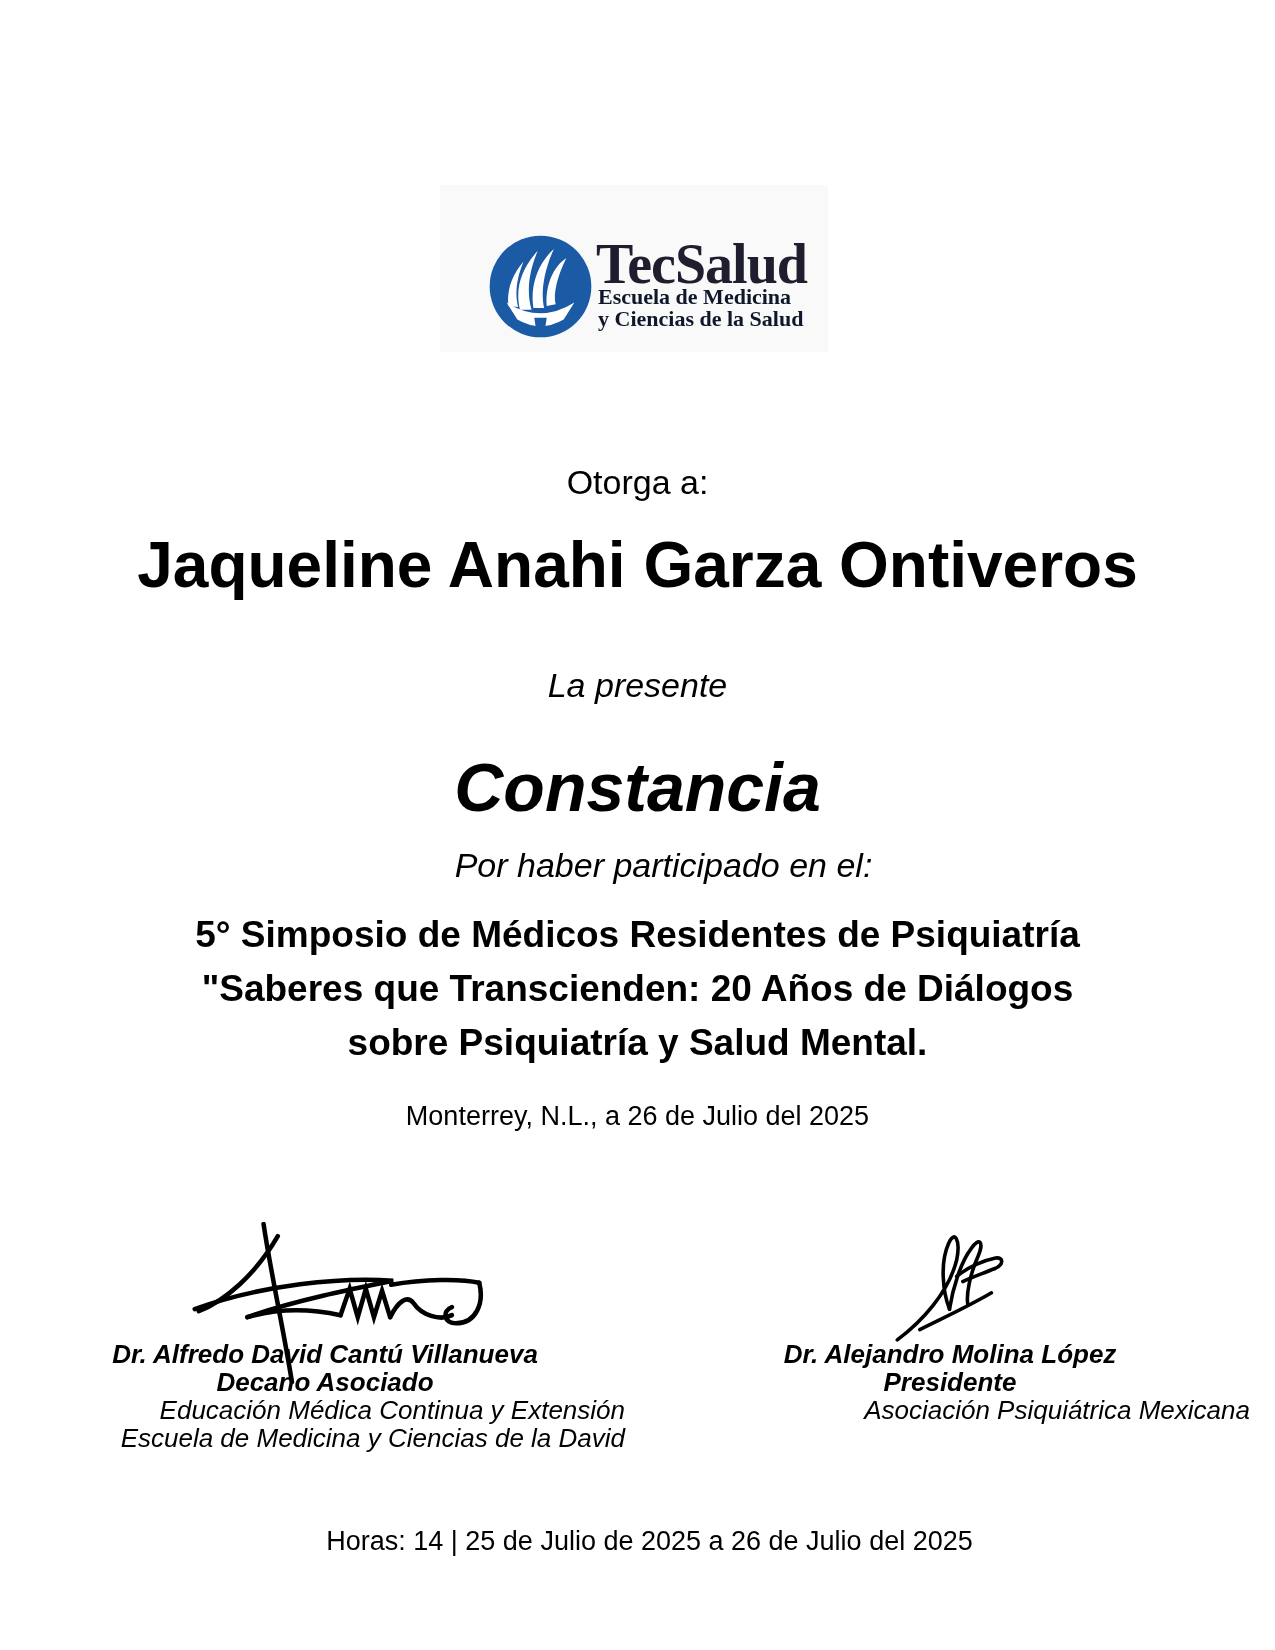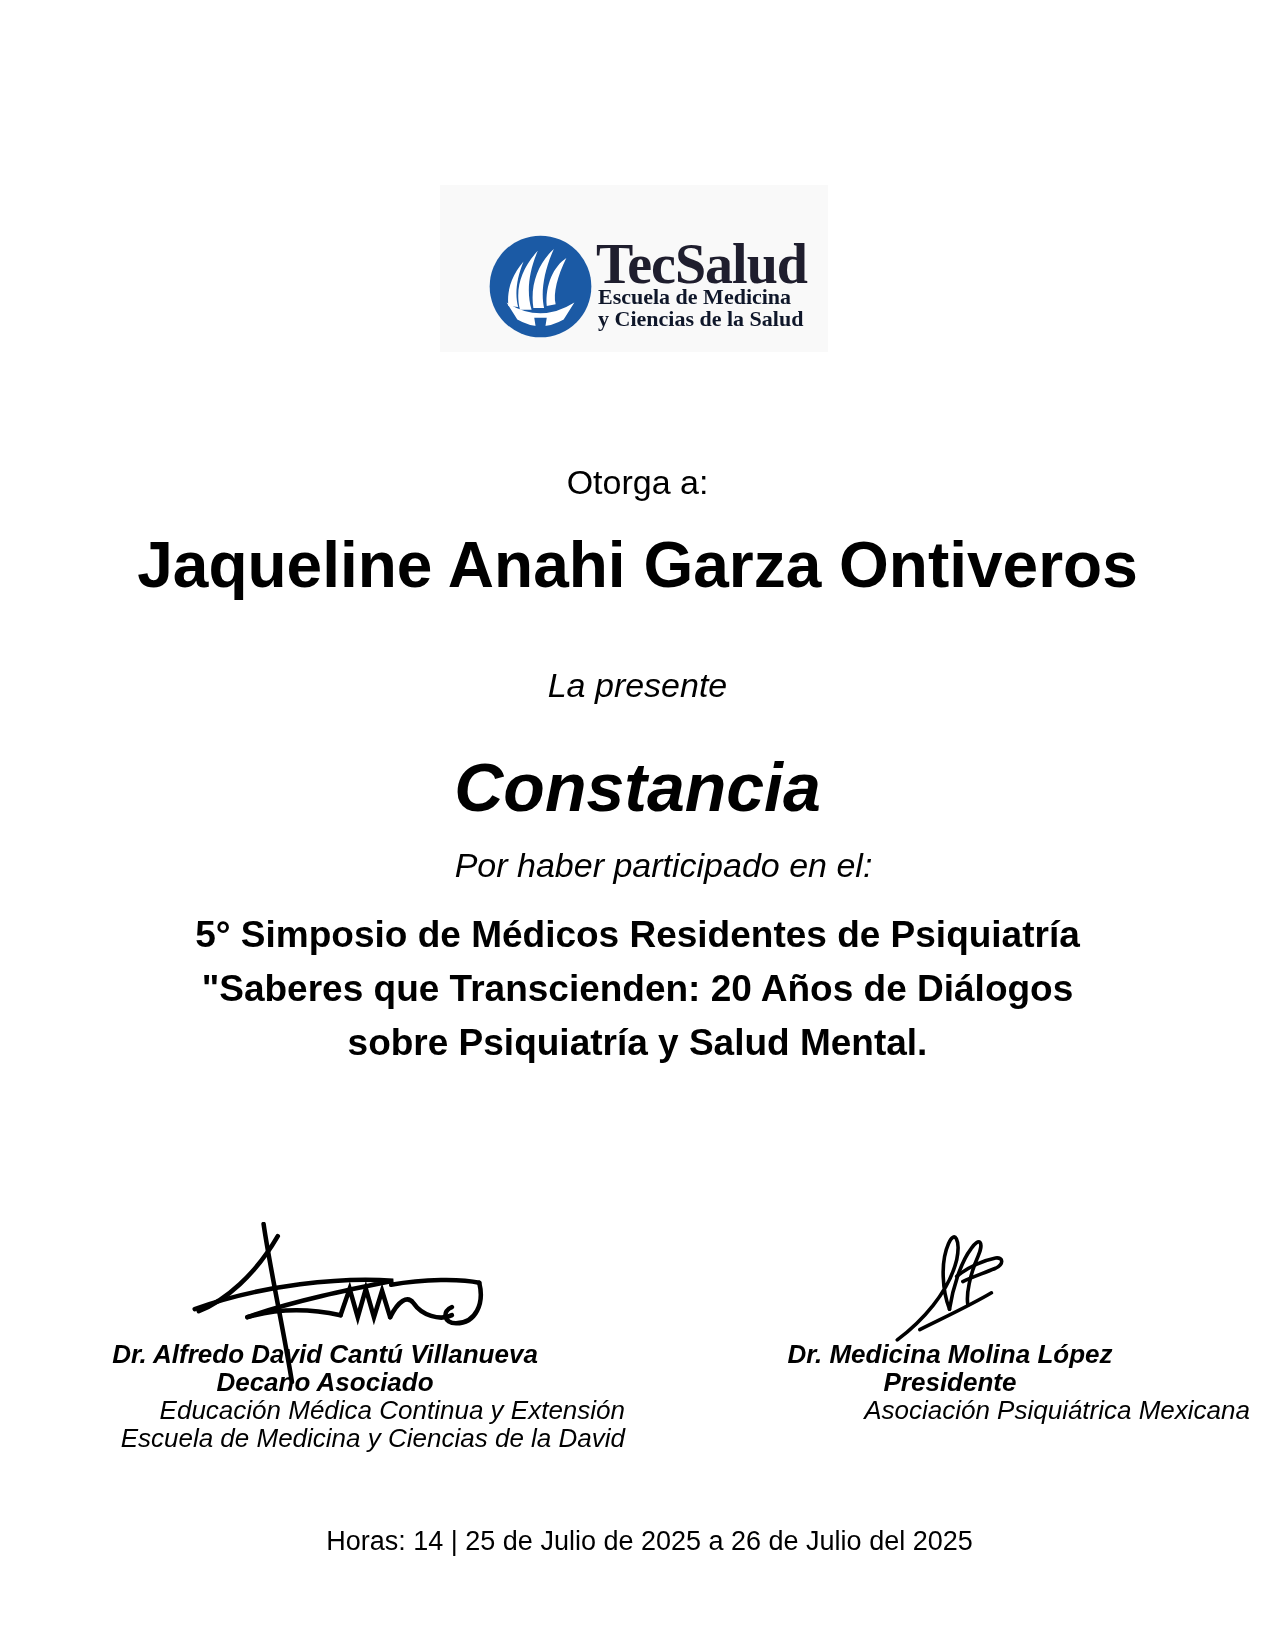--- a/index.html
+++ b/index.html
@@ -86,20 +86,21 @@
   <div class="abs centered doc-title">Constancia</div>
 
   <div class="abs centered particip">Por haber participado en el:</div>
 
   <div class="abs centered event-title">
     <div>5° Simposio de Médicos Residentes de Psiquiatría</div>
     <div>"Saberes que Transcienden: 20 Años de Diálogos</div>
     <div>sobre Psiquiatría y Salud Mental.</div>
   </div>
 
+  <div class="abs centered place-date">Monterrey, N.L., a 26 de Julio del 2025</div>
 
   <svg class="abs sig-scribble-left" viewBox="0 0 290 160" fill="none" stroke="#000" stroke-width="4.5" stroke-linecap="round">
     <path d="M72,2 C78,44 92,108 100,158"></path>
     <path d="M86,14 C64,52 34,78 8,88"></path>
     <path d="M4,86 C70,62 150,54 200,58 C160,66 100,78 56,94"></path>
     <path d="M56,94 C90,84 120,86 148,92"></path>
     <path d="M148,92 L157,66 L165,94 L173,66 L181,94 L189,68 L197,94"></path>
     <path d="M197,94 C205,78 214,72 220,80 C228,92 246,98 258,92"></path>
     <path d="M198,62 C230,56 268,56 285,60"></path>
     <path d="M285,60 C290,80 282,100 262,100 C250,100 248,88 258,84"></path>
@@ -113,20 +114,20 @@
   </div>
 
   <svg class="abs sig-scribble-right" viewBox="0 0 115 125" fill="none" stroke="#000" stroke-width="3.5" stroke-linecap="round">
     <path d="M6,122 C30,104 56,76 64,44 C68,24 62,14 56,28 C48,46 50,74 57,92"></path>
     <path d="M57,92 C60,72 68,46 78,33 C86,21 91,26 85,40 C77,58 73,78 75,88"></path>
     <path d="M64,60 C76,50 92,44 102,42 C110,41 110,48 102,52 C90,57 78,61 70,65"></path>
     <path d="M28,112 C52,100 78,88 98,76"></path>
   </svg>
 
   <div class="abs sig-block sig-block-right">
-    <div class="sig-name">Dr. Medicina Molina López</div>
+    <div class="sig-name">Dr. Alejandro Molina López</div>
     <div class="sig-title">Presidente</div>
     <div class="sig-org">Asociación Psiquiátrica Mexicana</div>
   </div>
 
   <div class="abs centered hours">Horas: 14 | 25 de Julio de 2025 a 26 de Julio del 2025</div>
 
 </div>
 
 </body></html>

